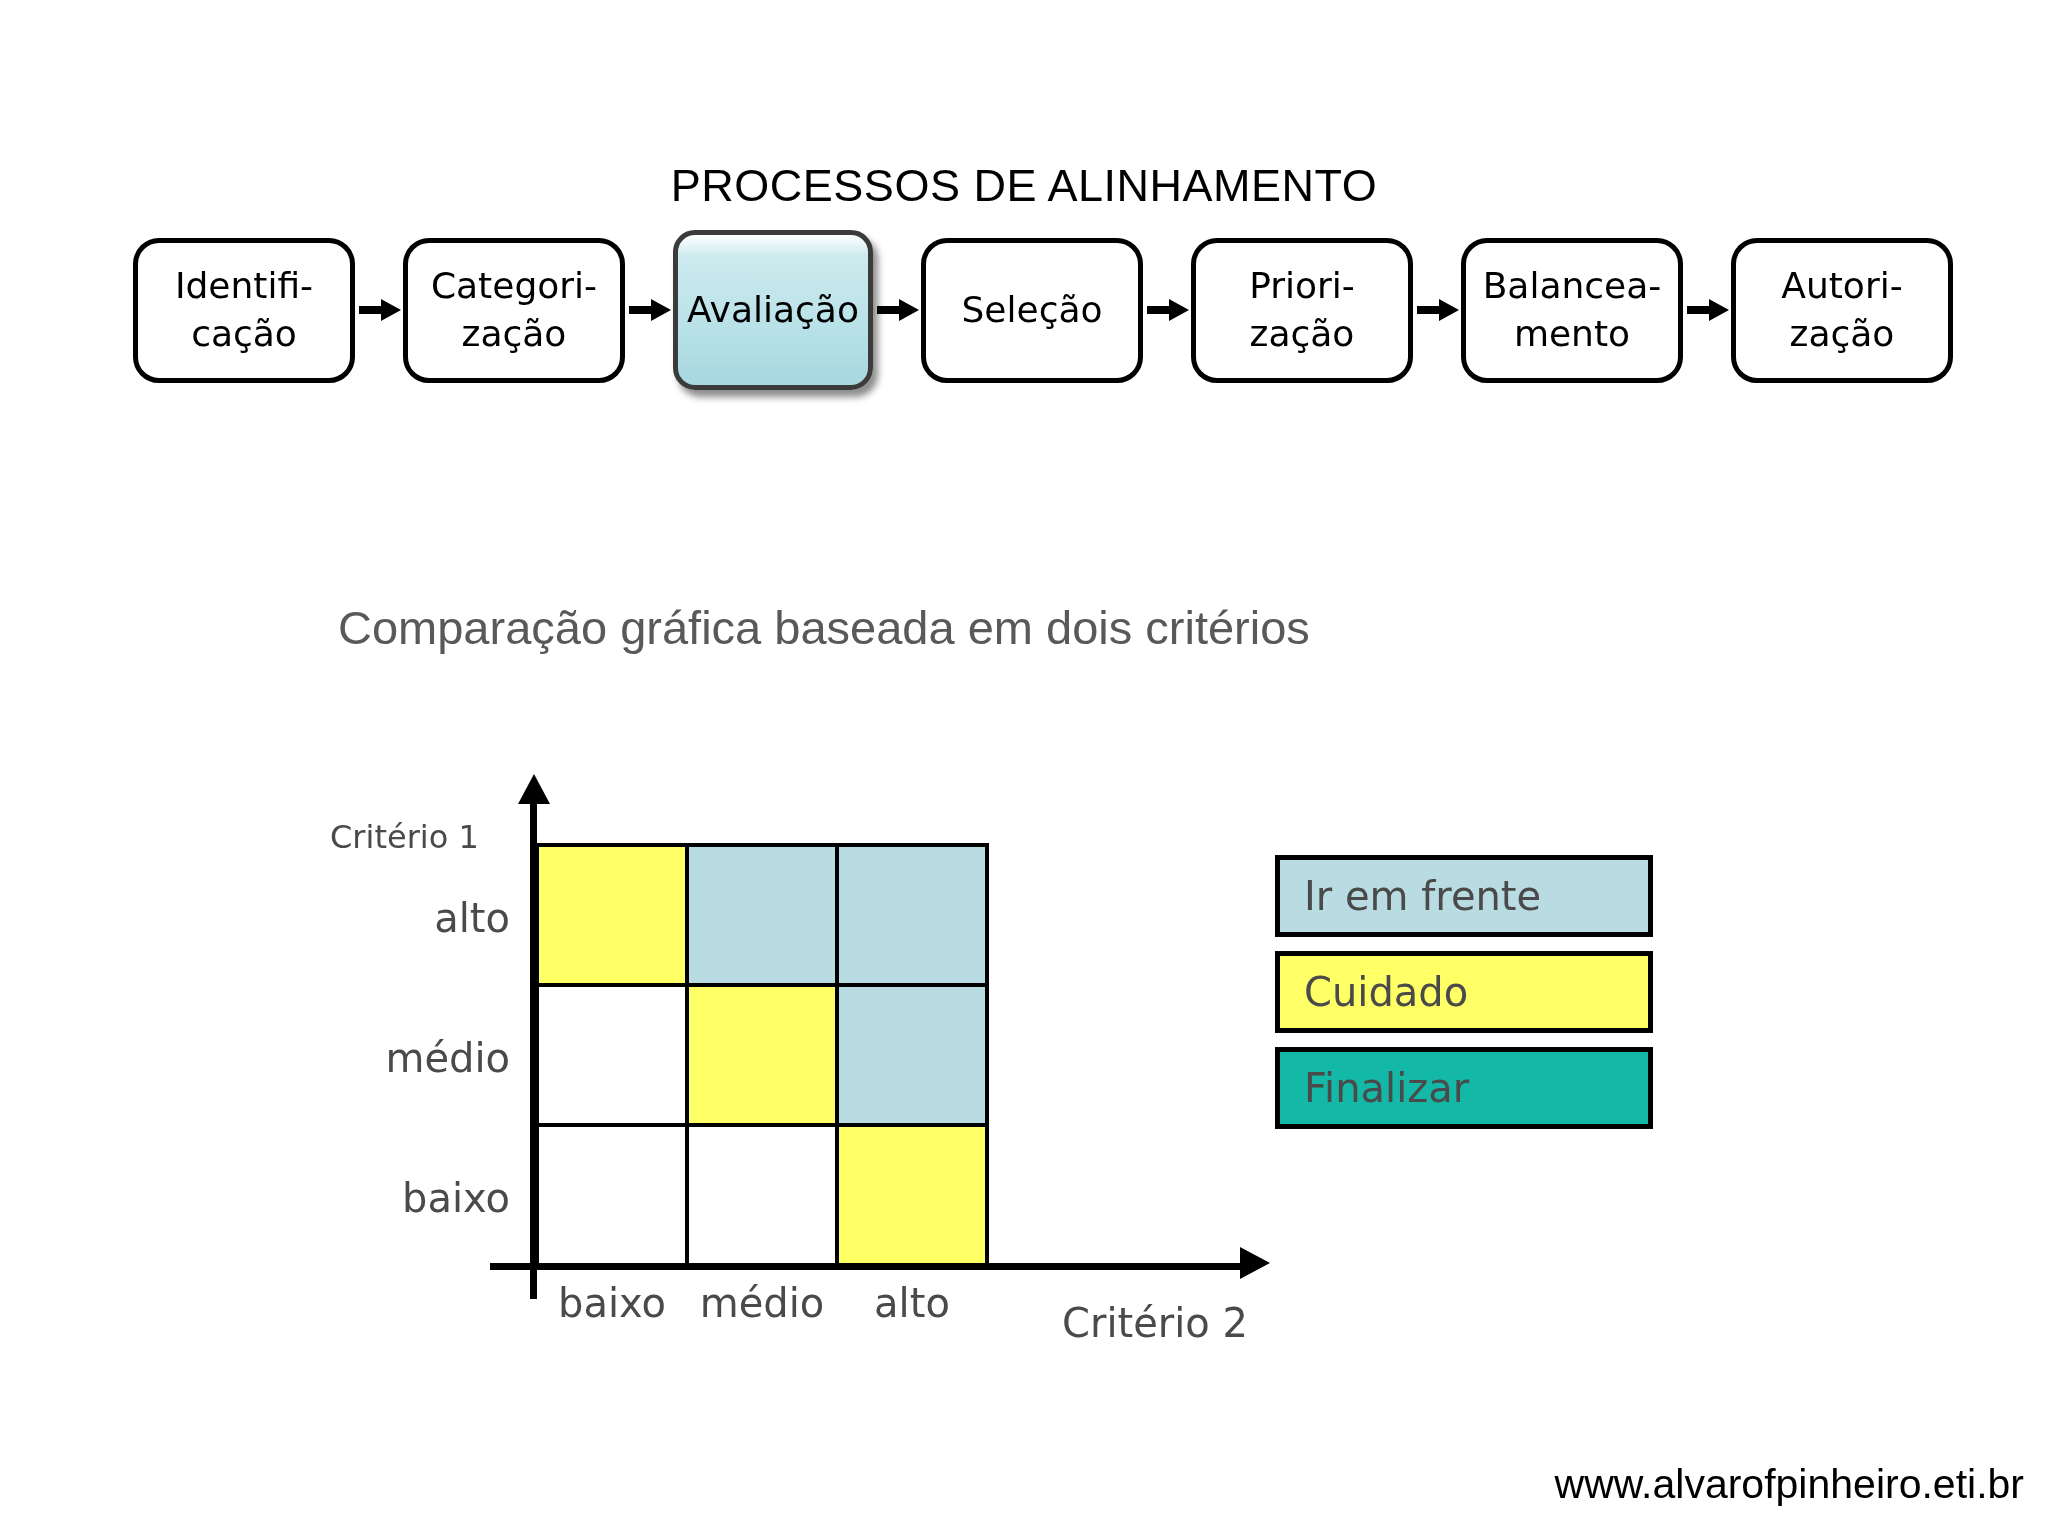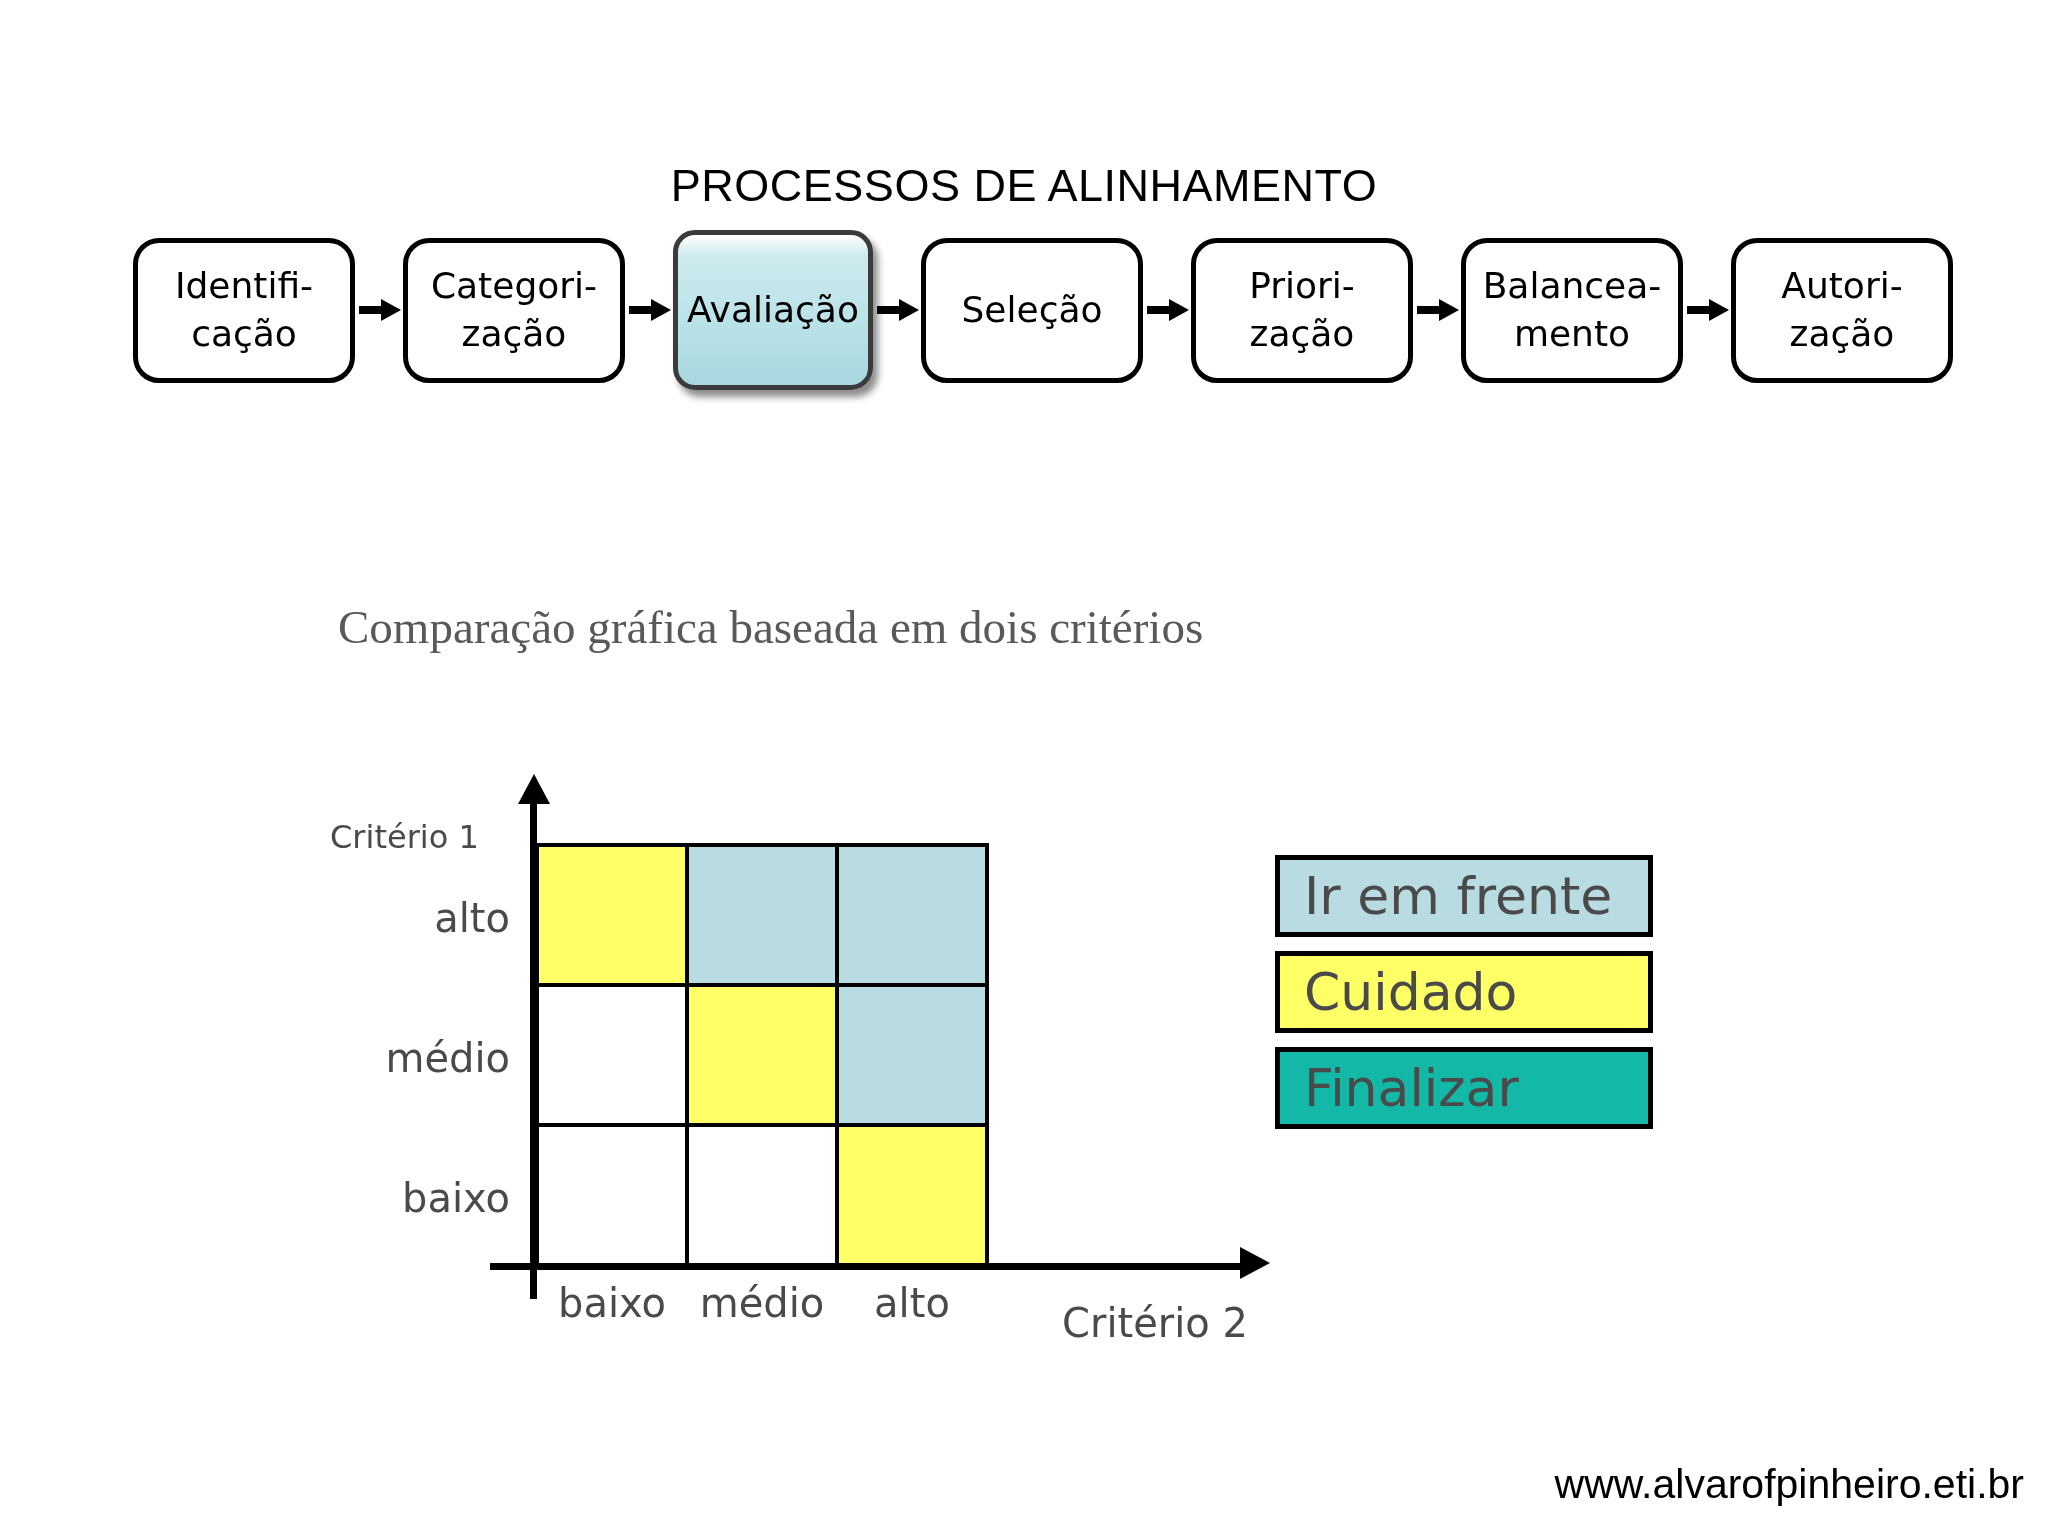--- a/index.html
+++ b/index.html
@@ -95,21 +95,21 @@
   }
   .arrow-narrow { width: 48px; }
   .arrow-narrow .shaft { width: 26px; }
   .arrow-narrow .head { left: 26px; }
 
   
   #matrix-subtitle {
     position: absolute;
     left: 338px;
     top: 600px;
-    font-family: Liberation Serif, serif;
+    font-family: Liberation Sans, sans-serif;
     font-size: 47px;
     color: #595959;
     white-space: nowrap;
   }
 
   #matrix-area {
     position: absolute;
     left: 0;
     top: 760px;
     width: 1400px;
@@ -233,21 +233,21 @@
   }
   .legend-item {
     box-sizing: border-box;
     width: 378px;
     height: 82px;
     border: 5px solid #000000;
     display: flex;
     align-items: center;
     padding-left: 24px;
     font-family: "DejaVu Sans", sans-serif;
-    font-size: 52px;
+    font-size: 40px;
     color: #4a4a4a;
     margin-bottom: 14px;
   }
 
   
   #footer-url {
     position: absolute;
     right: 24px;
     bottom: 28px;
     font-family: "Liberation Sans", sans-serif;

